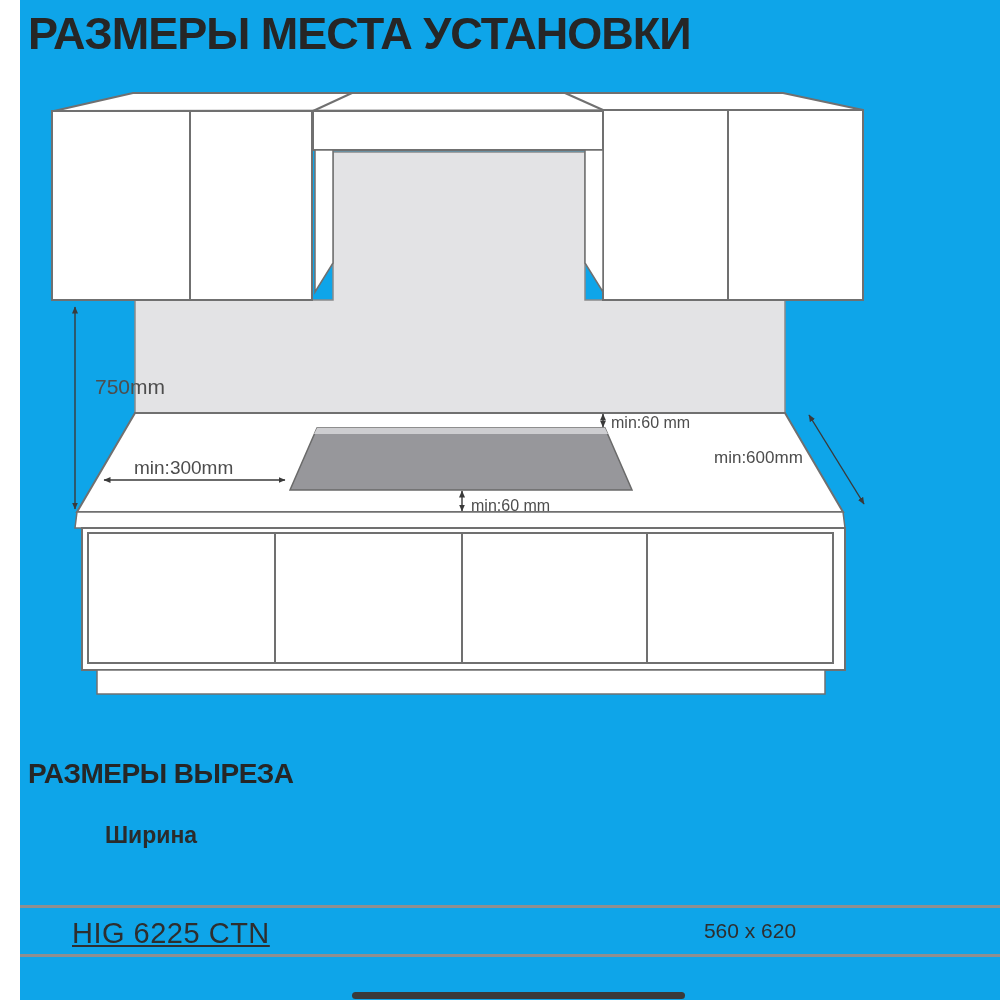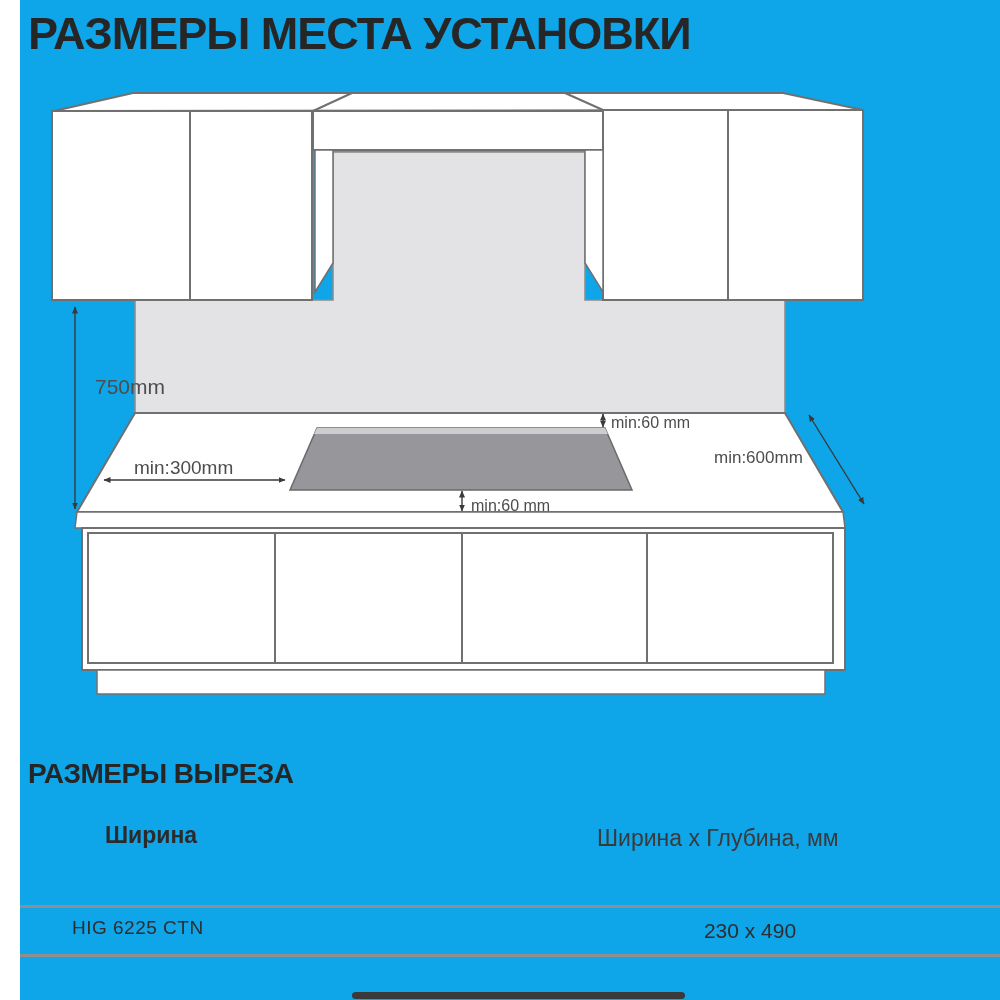--- a/index.html
+++ b/index.html
@@ -20,21 +20,21 @@
   .col-h-model{
     position:absolute;left:85px;top:822px;font-size:23px;font-weight:bold;color:#2b2b2b;
   }
   .col-h-size{
     position:absolute;left:577px;top:825px;font-size:23px;font-weight:normal;color:#3a3a3a;
   }
   .rule{position:absolute;left:0;width:1000px;height:3px;background:#8f8f8f;}
   .rule-top{top:905px;}
   .rule-bottom{top:954px;}
   .cell-model{
-    position:absolute;left:52px;top:917px;font-size:19px;color:#2e2e2e;letter-spacing:0.5px;white-space:nowrap;
+    position:absolute;left:52px;top:917px;font-size:29px;color:#2e2e2e;letter-spacing:0.5px;white-space:nowrap;text-decoration:underline;
   }
   .cell-size{
     position:absolute;left:655px;top:919px;width:150px;text-align:center;
     font-size:21px;color:#2e2e2e;white-space:nowrap;
   }
   .home-bar{
     position:absolute;left:332px;top:992px;width:333px;height:7px;border-radius:3.5px;background:#3a3a3a;
   }
   svg text{font-family:"Liberation Sans",sans-serif;fill:#4d4d4d;}
 </style>
@@ -90,24 +90,23 @@
     <text x="75" y="314" font-size="21">750mm</text>
     <text x="114" y="394" font-size="19">min:300mm</text>
     <text x="591" y="348" font-size="16">min:60 mm</text>
     <text x="451" y="431" font-size="16">min:60 mm</text>
     <text x="694" y="383" font-size="17">min:600mm</text>
   </svg>
 
   <div class="h2">РАЗМЕРЫ ВЫРЕЗА</div>
 
   <div class="col-h-model">Ширина</div>
-  <div class="col-h-size">Ширина x Глубина, мм</div>
 
   <div class="rule rule-top"></div>
 
   <div class="cell-model">HIG 6225 CTN</div>
-  <div class="cell-size">230 x 490</div>
+  <div class="cell-size">560 x 620</div>
 
   <div class="rule rule-bottom"></div>
 
   <div class="home-bar"></div>
 
 </div>
 
 </body></html>

